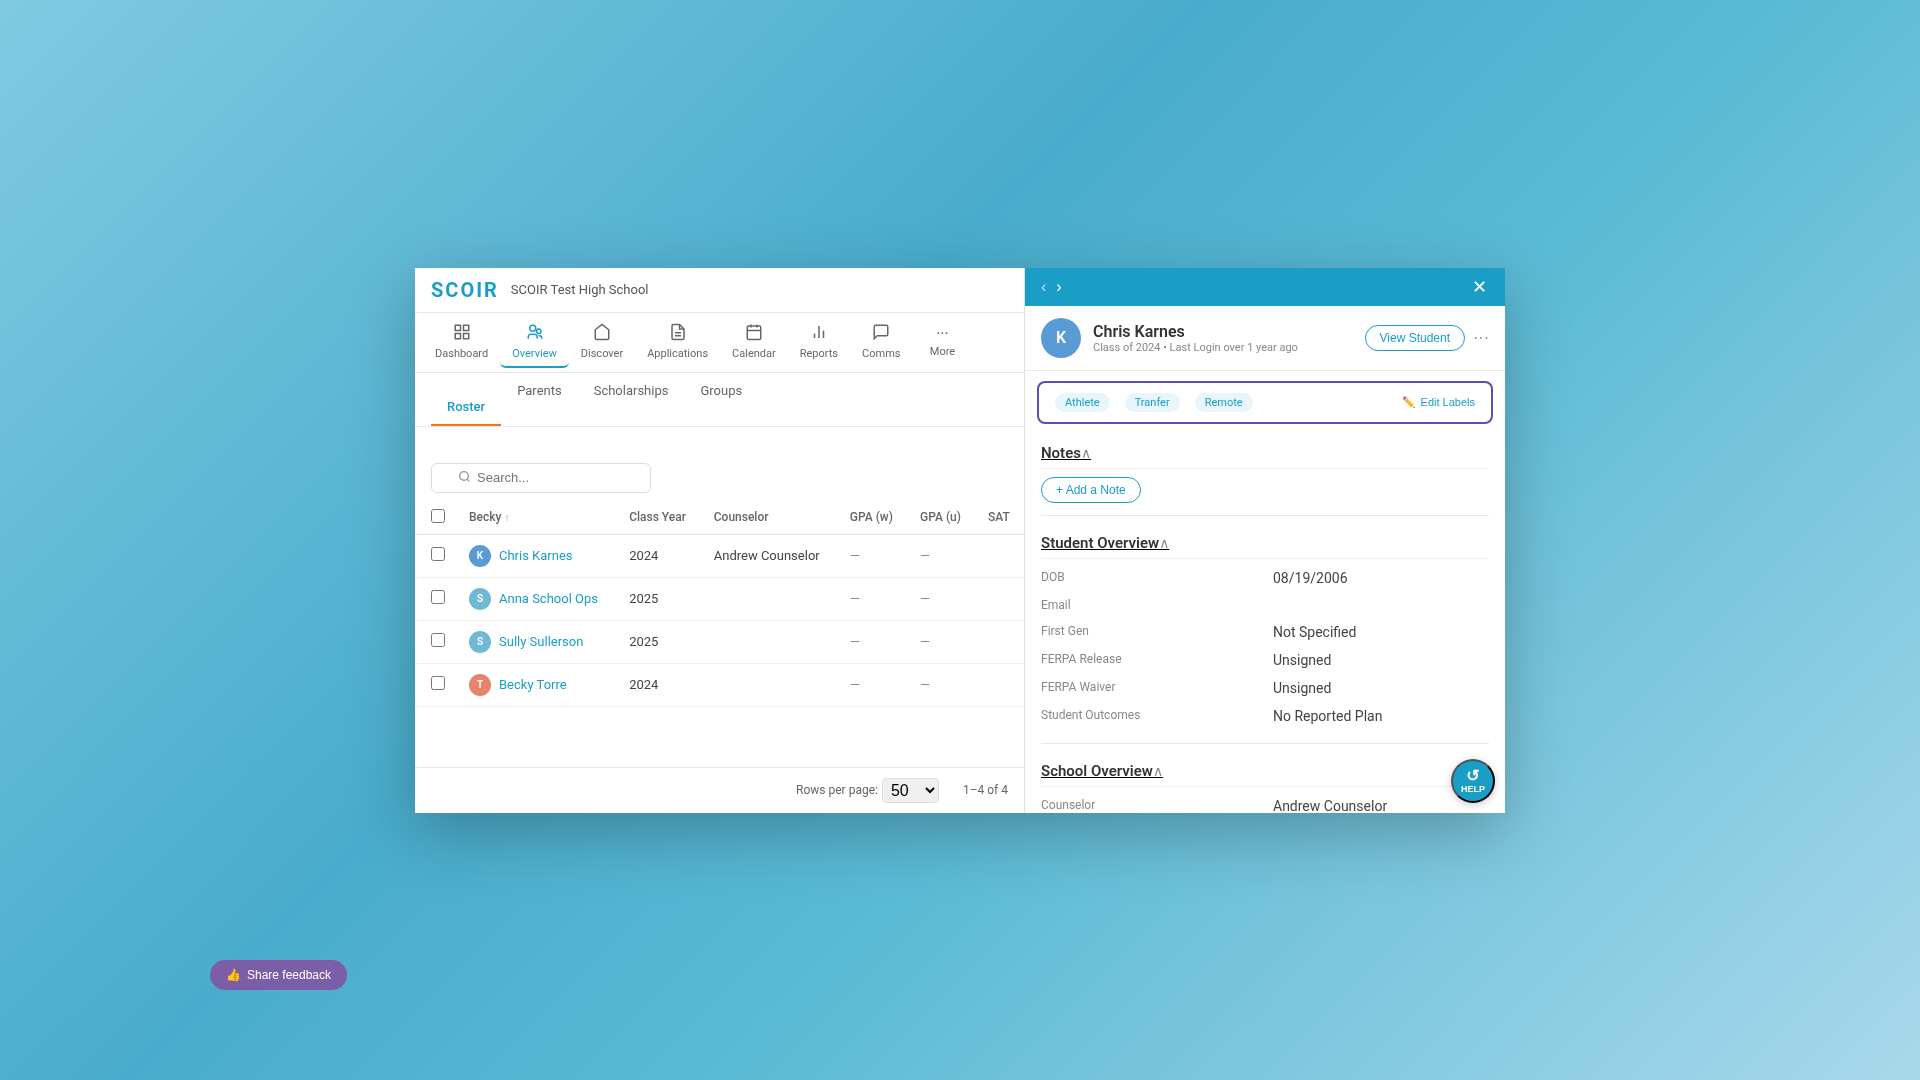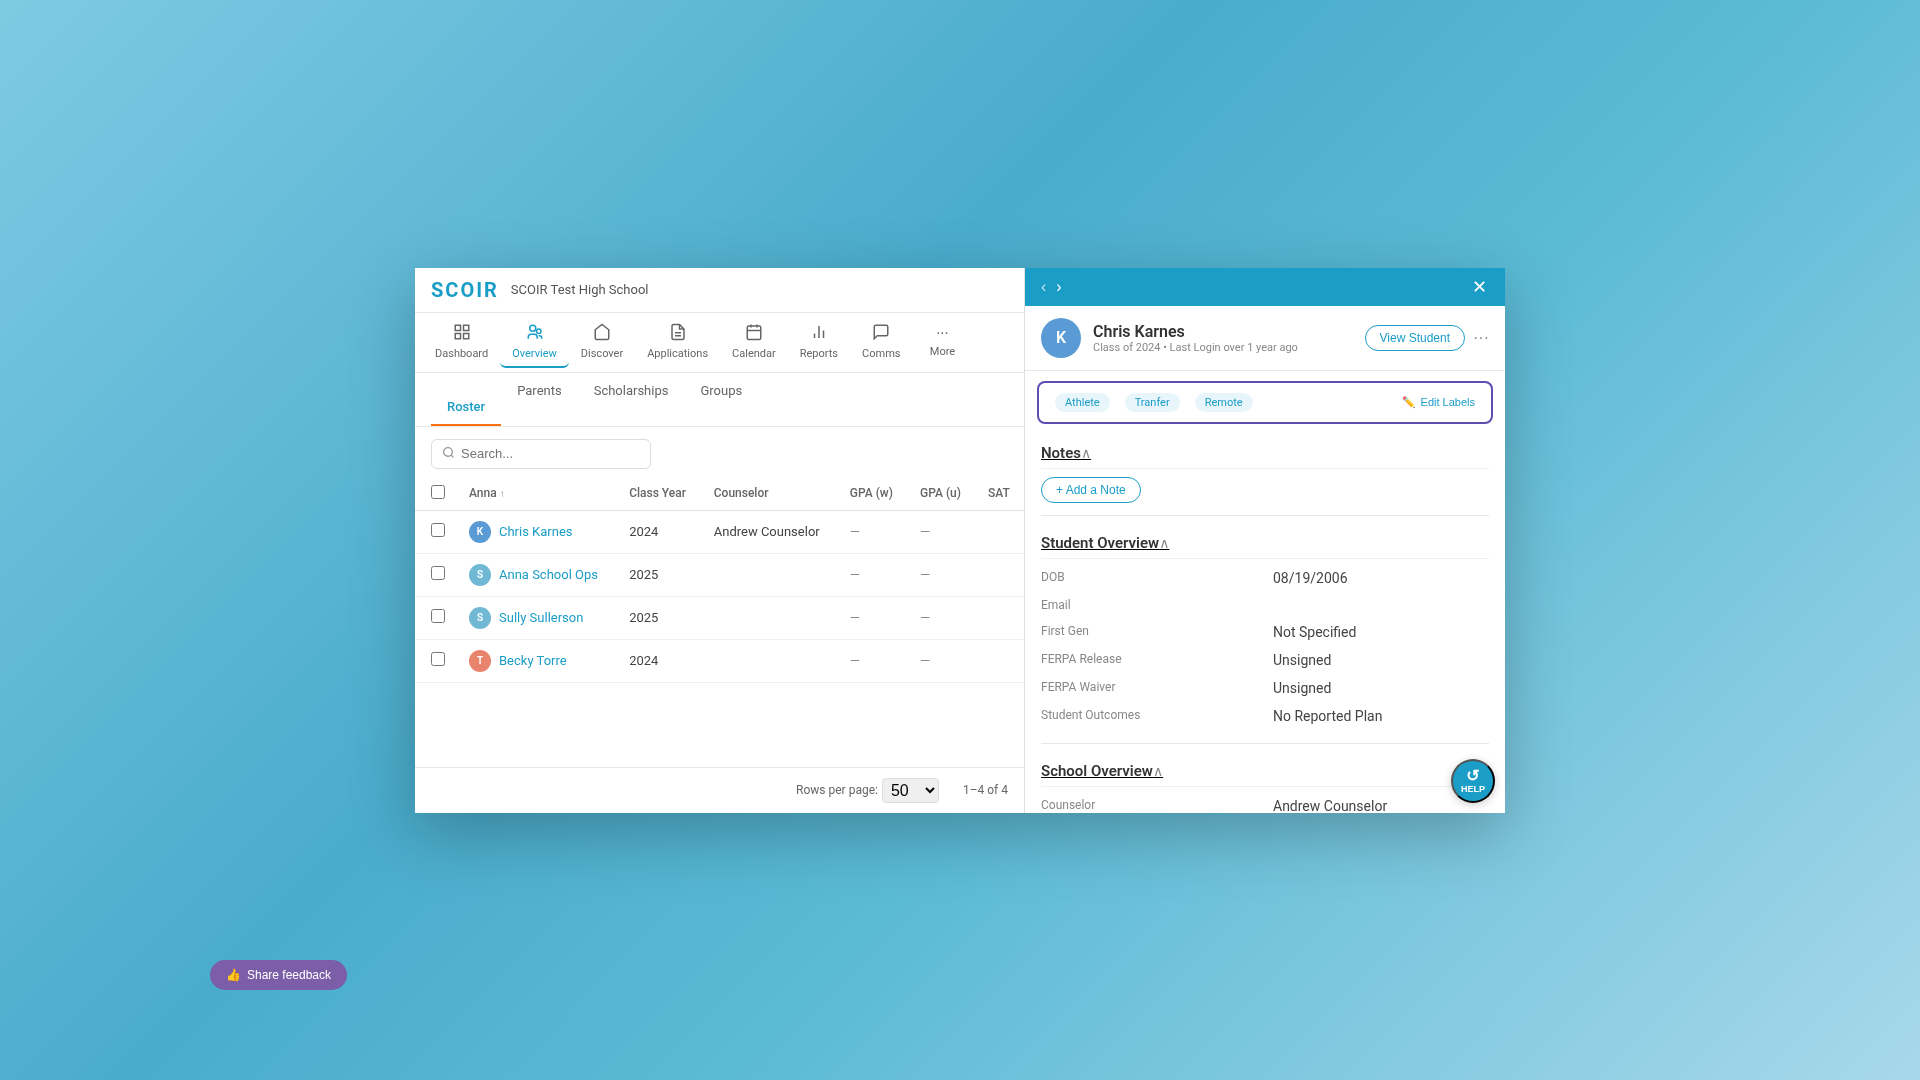--- a/index.html
+++ b/index.html
@@ -119,22 +119,23 @@
     .search-container {
       padding: 12px 16px 8px;
     }
 
     .search-box {
       display: flex;
       align-items: center;
       gap: 6px;
       border: 1px solid #ddd;
       border-radius: 6px;
-      padding: 6px 10px;
+      padding: 6px 26px;
       width: 220px;
+      margin-top: 24px;
     }
 
     .search-box input {
       border: none;
       outline: none;
       font-size: 13px;
       color: #666;
       width: 100%;
       background: transparent;
     }
@@ -629,21 +630,21 @@
         <input type="text" placeholder="Search..." style="">
       </div>
     </div>
 
     <div class="table-container">
       <table>
         <thead>
           <tr>
             <th><input type="checkbox" style=""></th>
             <th>
-              <span>Anna</span>
+              <span>Becky</span>
               <span class="sort-icon"> ↑</span>
             </th>
             <th>Class Year</th>
             <th>Counselor</th>
             <th>GPA (w)</th>
             <th>GPA (u)</th>
             <th>SAT</th>
           </tr>
         </thead>
         <tbody id="student-tbody">

